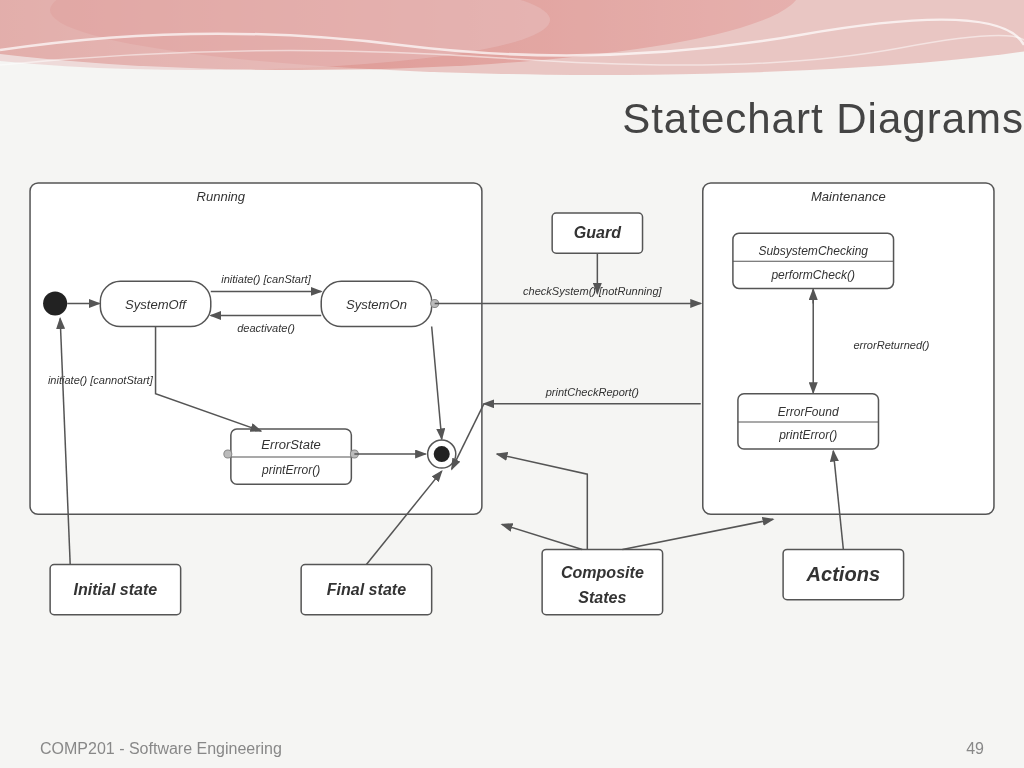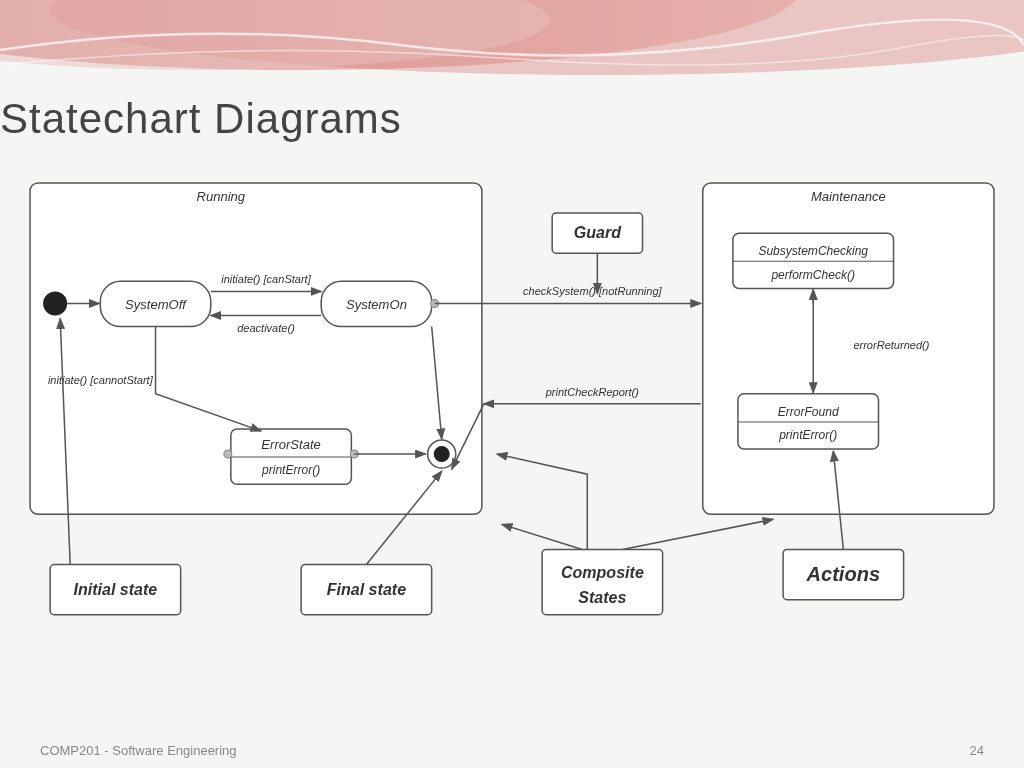--- a/index.html
+++ b/index.html
@@ -22,21 +22,21 @@
     .top-banner svg {
       width: 100%;
       height: 100%;
     }
 
     
     .slide-title {
       position: absolute;
       top: 95px;
       left: 0; right: 0;
-      text-align: left;
+      text-align: right;
       font-size: 42px;
       font-weight: 300;
       color: #444;
       letter-spacing: 1px;
     }
 
     
     .diagram-area {
       position: absolute;
       top: 170px;
@@ -53,21 +53,21 @@
     }
 
     
     .footer {
       position: absolute;
       bottom: 10px;
       left: 0; right: 0;
       display: flex;
       justify-content: space-between;
       padding: 0 40px;
-      font-size: 13px;
+      font-size: 16px;
       color: #888;
     }
   </style>
 </head>
 <body>
 
 <div class="top-banner">
   <svg viewBox="0 0 1024 90" preserveAspectRatio="none">
     <defs>
       <linearGradient id="bannerGrad" x1="0%" y1="0%" x2="100%" y2="0%">
@@ -189,14 +189,14 @@
     <line x1="345" y1="390" x2="420" y2="297" stroke="#555" stroke-width="1.5" marker-end="url(#arrowhead)"></line>
 
     <line x1="560" y1="375" x2="480" y2="350" stroke="#555" stroke-width="1.5" marker-end="url(#arrowhead)"></line>
     <line x1="600" y1="375" x2="750" y2="345" stroke="#555" stroke-width="1.5" marker-end="url(#arrowhead)"></line>
 
   </svg>
 </div>
 
 <div class="footer">
   <span>COMP201 - Software Engineering</span>
-  <span>24</span>
+  <span>49</span>
 </div>
 
 </body></html>

